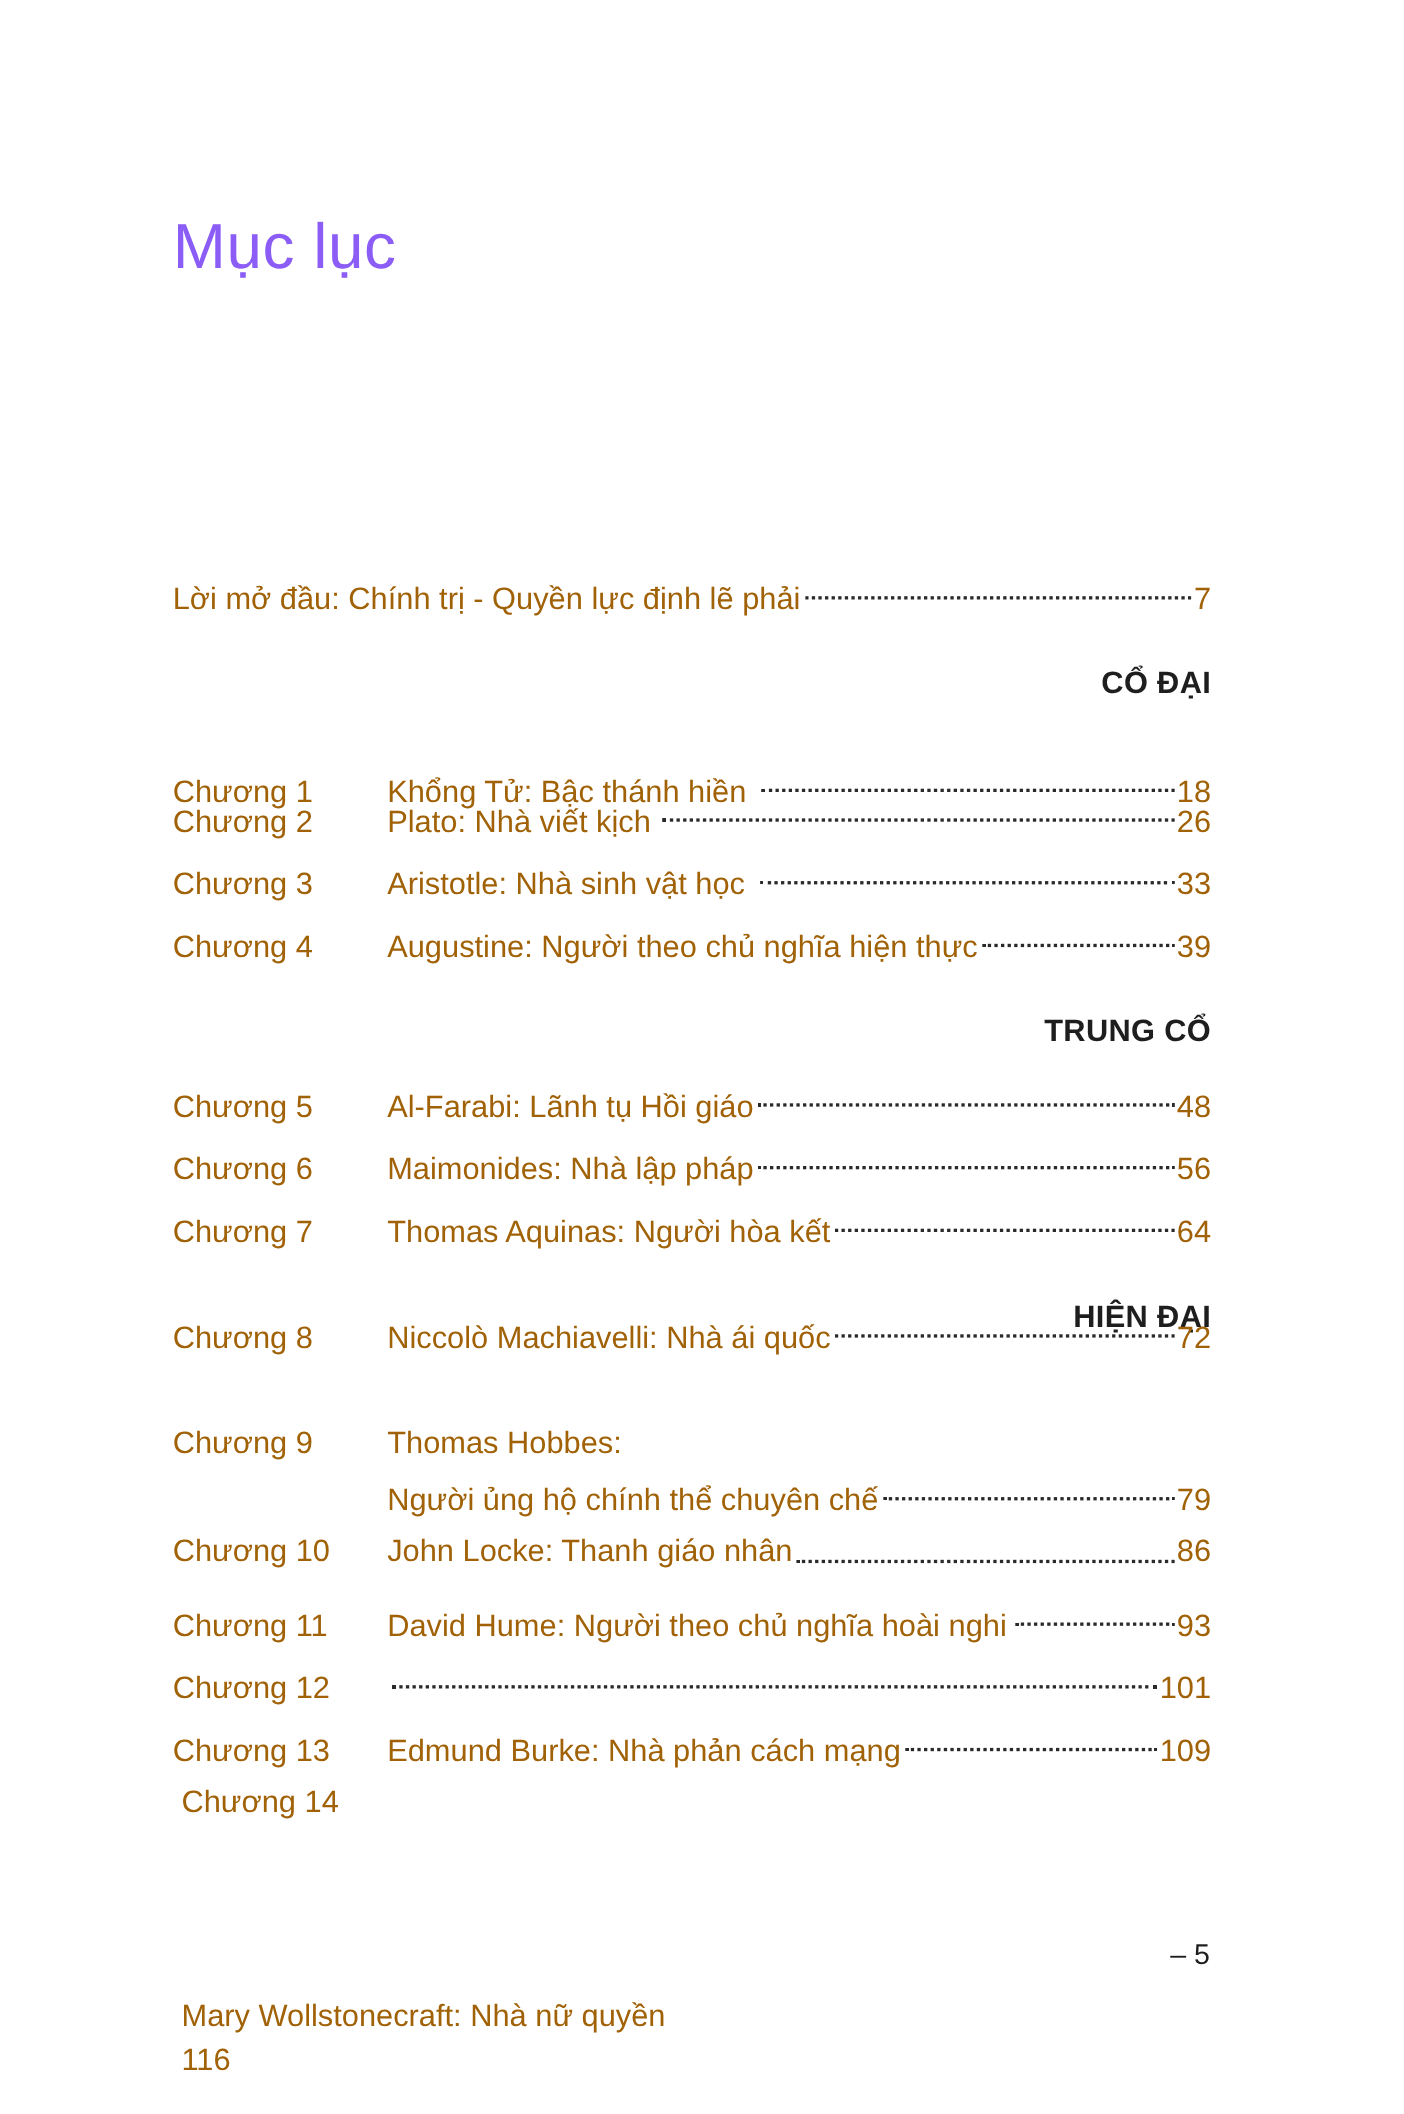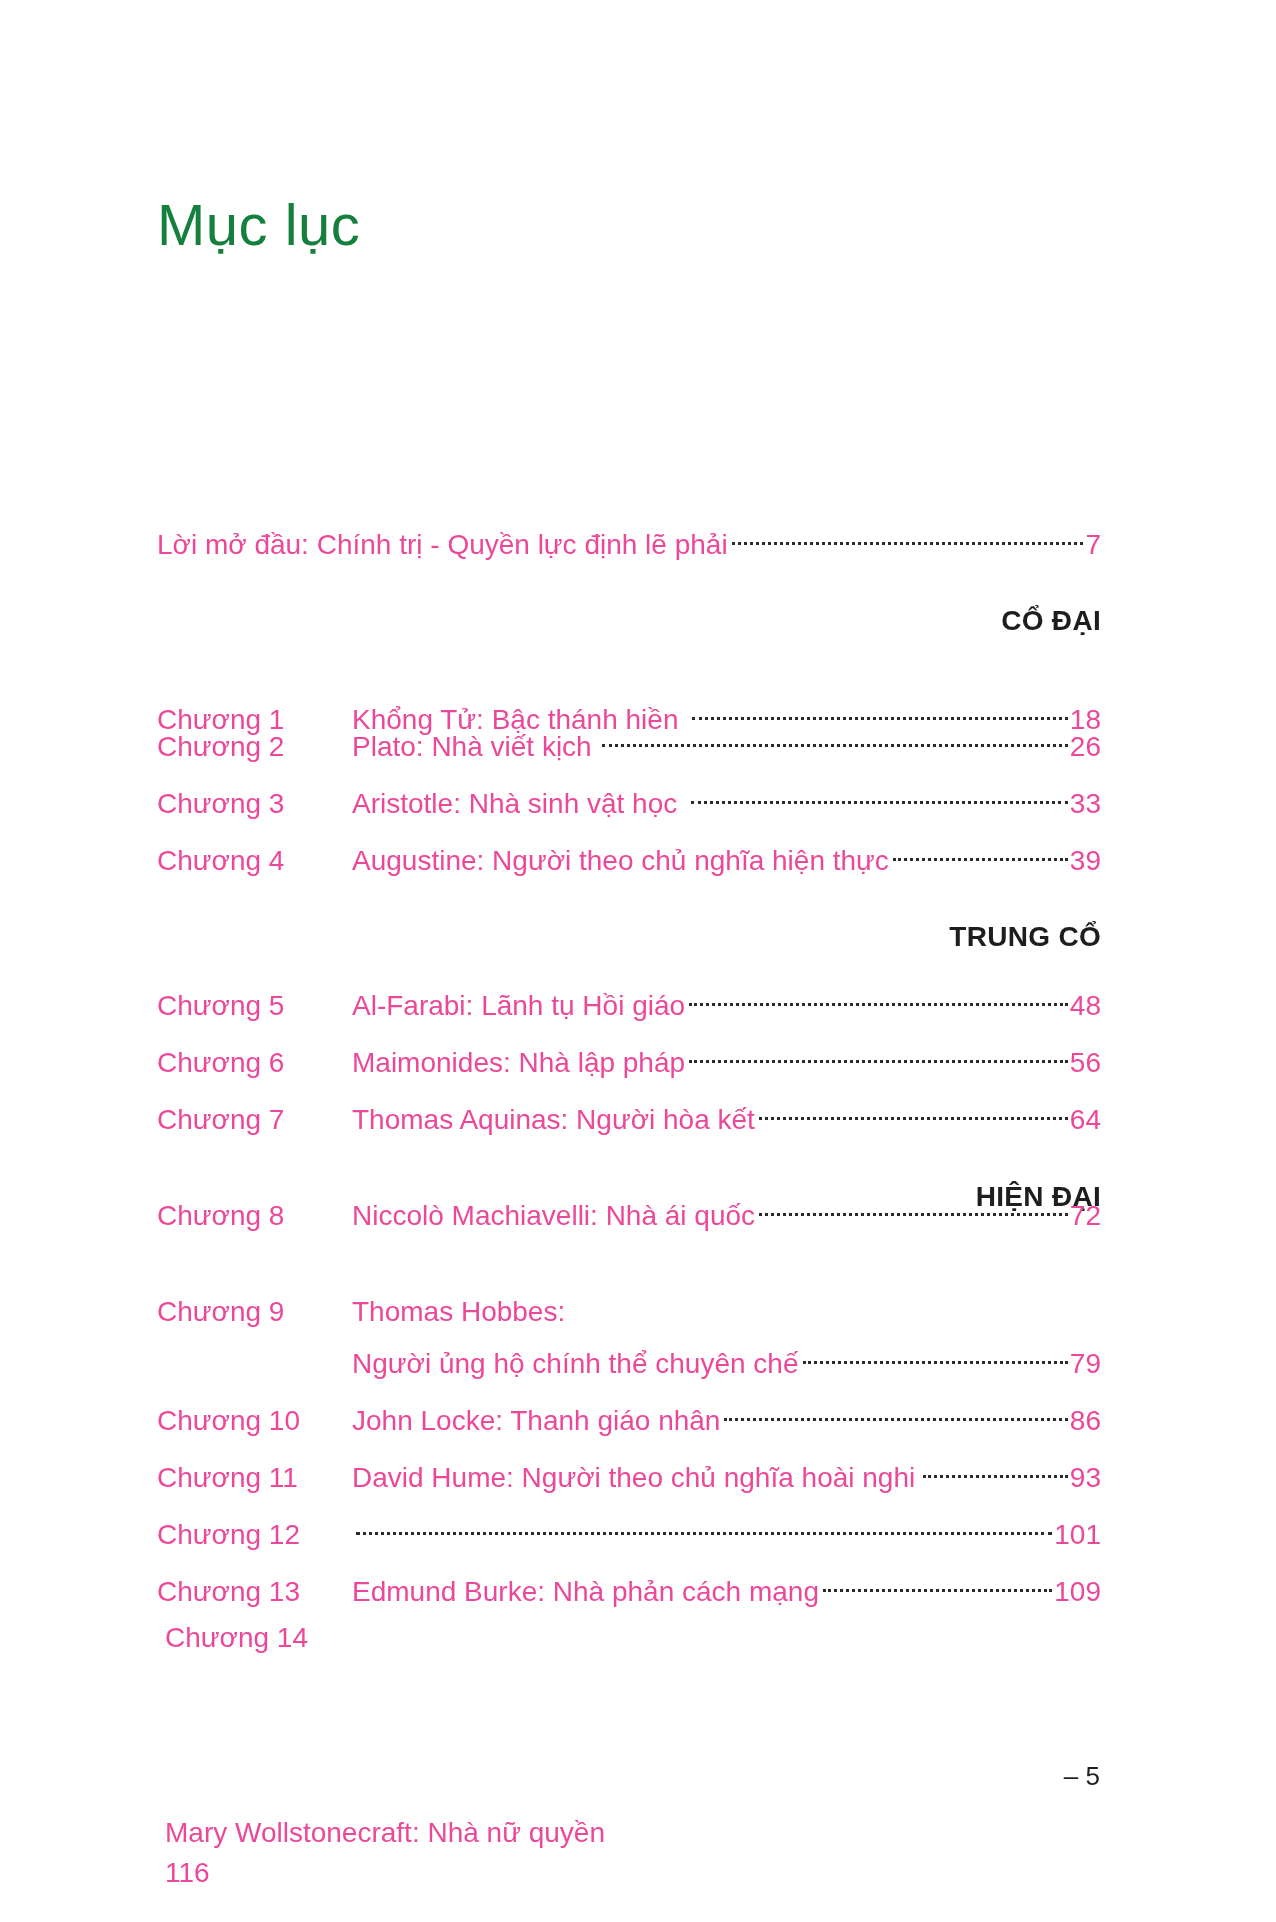--- a/index.html
+++ b/index.html
@@ -20,39 +20,39 @@
       width: 1276px;
       height: 1922px;
     }
     .page-title {
       position: absolute;
       left: 157px;
       top: 196px;
       font-size: 58px;
       font-weight: 400;
       letter-spacing: 0.5px;
-      color: #15803d;
+      color: #8b5cf6;
       line-height: 1;
     }
     .toc {
       position: absolute;
       left: 157px;
       top: 0;
       width: 944px;
     }
     .row {
       position: absolute;
       left: 0;
       width: 944px;
       height: 40px;
       display: flex;
       align-items: baseline;
       font-size: 28px;
       line-height: 40px;
-      color: #ec4899;
+      color: #a16207;
     }
     .row .label {
       width: 195px;
       flex: 0 0 195px;
       white-space: nowrap;
     }
     .row .title {
       flex: 0 0 auto;
       white-space: nowrap;
     }
@@ -174,21 +174,21 @@
       <span class="label">Chương 9</span>
       <span class="title">Thomas Hobbes:</span>
     </div>
     <div class="row cont" style="top:1333px;">
       <span class="label"></span>
       <span class="title">Người ủng hộ chính thể chuyên chế</span>
       <span class="leader"></span>
       <span class="page-num">79</span>
     </div>
 
-    <div class="row" style="top:1390px;">
+    <div class="row" style="top:1390px;align-items:center;">
       <span class="label">Chương 10</span>
       <span class="title">John Locke: Thanh giáo nhân</span>
       <span class="leader"></span>
       <span class="page-num">86</span>
     </div>
     <div class="row" style="top:1447px;">
       <span class="label">Chương 11</span>
       <span class="title">David Hume: Người theo chủ nghĩa hoài nghi</span>
       <span class="leader" style="margin-left:8px;"></span>
       <span class="page-num">93</span>

